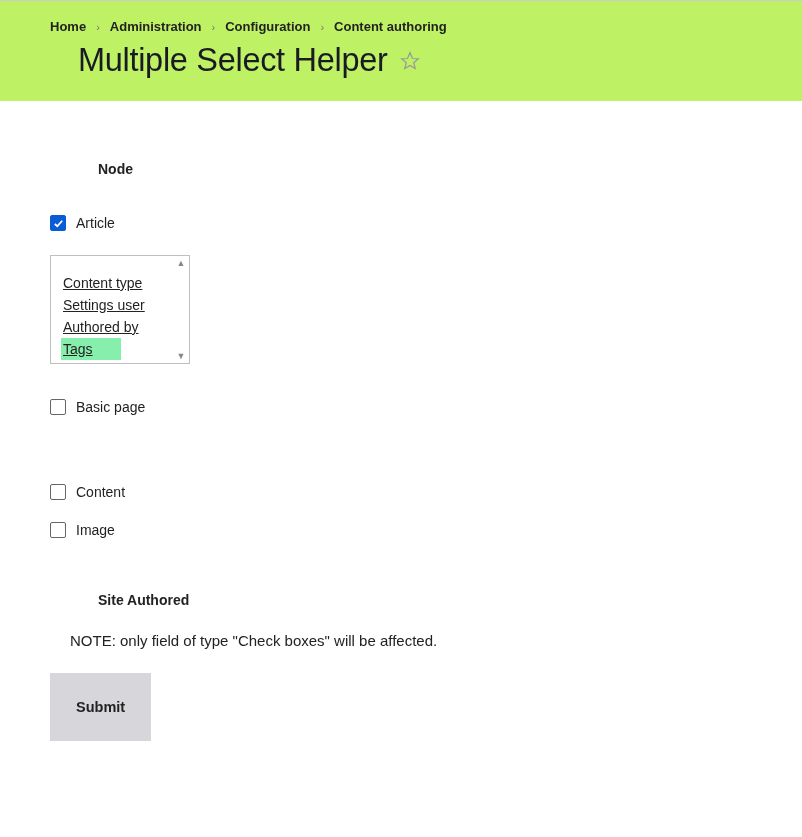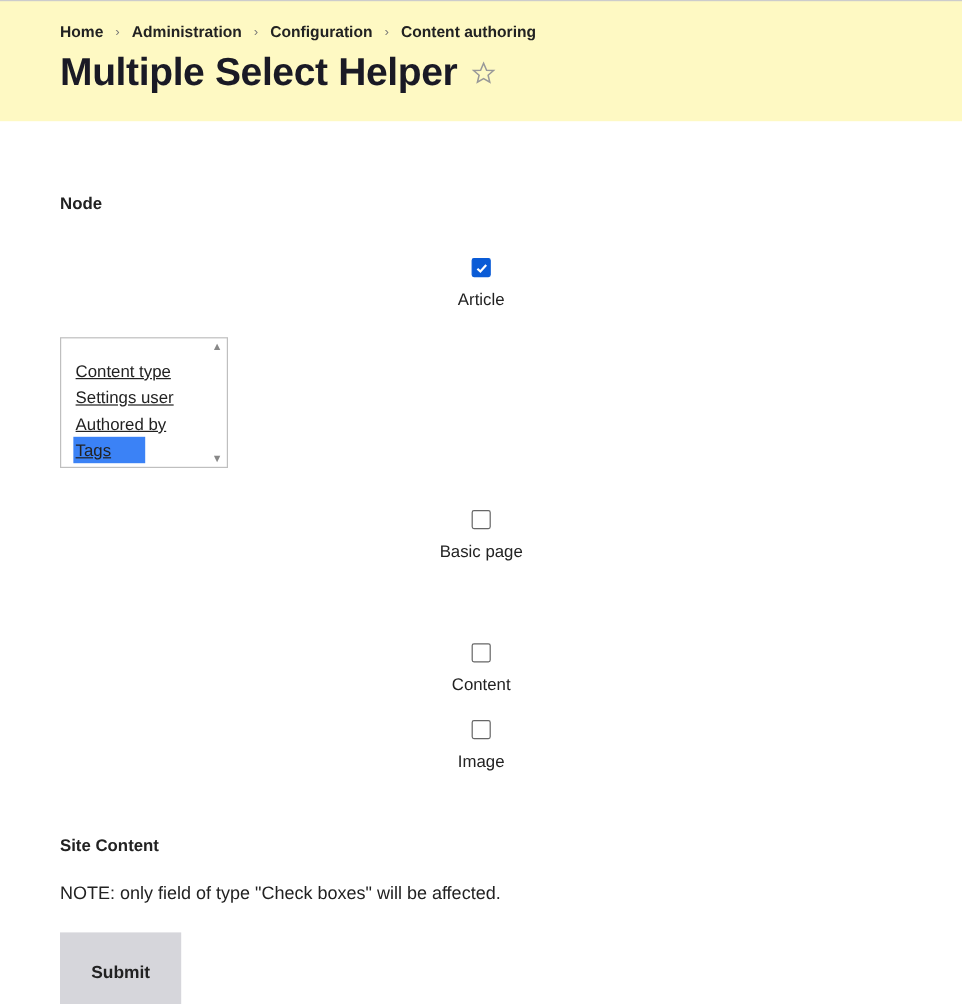--- a/index.html
+++ b/index.html
@@ -1,18 +1,18 @@
 <!DOCTYPE html>
 <html><head>
 <meta charset="utf-8">
 <style>
   * { box-sizing: border-box; margin: 0; padding: 0; }
   html, body { width: 802px; font-family: -apple-system, BlinkMacSystemFont, "Segoe UI", Arial, sans-serif; color: #222; background: #fff; }
   .header-bar {
-    background: #fef9c3;
+    background: #bef264;
     border-top: 1px solid #ccc;
     padding: 18px 50px 22px 50px;
   }
   .breadcrumbs {
     display: flex;
     align-items: center;
     font-size: 13px;
     font-weight: 600;
     color: #222;
     gap: 10px;
@@ -24,47 +24,48 @@
     color: #777;
     font-weight: 400;
   }
   .page-title-row {
     display: flex;
     align-items: center;
     gap: 12px;
   }
   .page-title {
     font-size: 32.5px;
-    font-weight: 700;
+    font-weight: 400;
     color: #1a1a25;
     letter-spacing: -0.3px;
+    margin-left: 28px;
   }
   .star-icon {
     width: 20px; height: 20px;
     stroke: #999; fill: none; stroke-width: 1.5;
     cursor: pointer;
   }
   .content {
     padding: 60px 50px 40px 50px;
   }
   .section-heading {
     font-size: 14px;
     font-weight: 700;
     margin-bottom: 38px;
     color: #222;
+    margin-left: 48px;
   }
   .section-heading.tight {
     margin-bottom: 20px;
   }
   .checkbox-row {
     display: flex;
     align-items: center;
     gap: 10px;
     margin-bottom: 24px;
-    flex-direction: column;
   }
   .checkbox-row.tighter { margin-bottom: 22px; }
   .chk {
     width: 16px;
     height: 16px;
     border: 1.5px solid #666;
     border-radius: 2px;
     display: inline-flex;
     align-items: center;
     justify-content: center;
@@ -99,40 +100,41 @@
   }
   .list-option {
     font-size: 14px;
     line-height: 22px;
     color: #222;
     cursor: pointer;
     padding: 0 2px;
     text-decoration: underline;
   }
   .list-option.selected {
-    background: #3b82f6;
+    background: #86efac;
     display: inline-block;
     padding-right: 28px;
   }
   .scroll-arrow {
     position: absolute;
     right: 3px;
     width: 10px; height: 10px;
     font-size: 9px;
     color: #888;
     cursor: pointer;
     text-align: center;
   }
   .scroll-arrow.up { top: 2px; }
   .scroll-arrow.down { bottom: 2px; }
   .note-text {
     font-size: 15px;
     color: #222;
     margin-top: 24px;
     margin-bottom: 24px;
+    margin-left: 20px;
   }
   .submit-btn {
     background: #d6d6db;
     border: none;
     padding: 26px 26px;
     font-size: 14.5px;
     font-weight: 700;
     color: #222;
     cursor: pointer;
   }
@@ -200,20 +202,20 @@
   </div>
 
   <div class="checkbox-row">
     <span class="chk"></span>
     <span class="chk-label">Image</span>
   </div>
 
   <div class="group-spacer-small"></div>
 
   
-  <h3 class="section-heading tight">Site Content</h3>
+  <h3 class="section-heading tight">Site Authored</h3>
 
 
   <p class="note-text">NOTE: only field of type "Check boxes" will be affected.</p>
 
   <button class="submit-btn">Submit</button>
 
 </div>
 
 </body></html>

